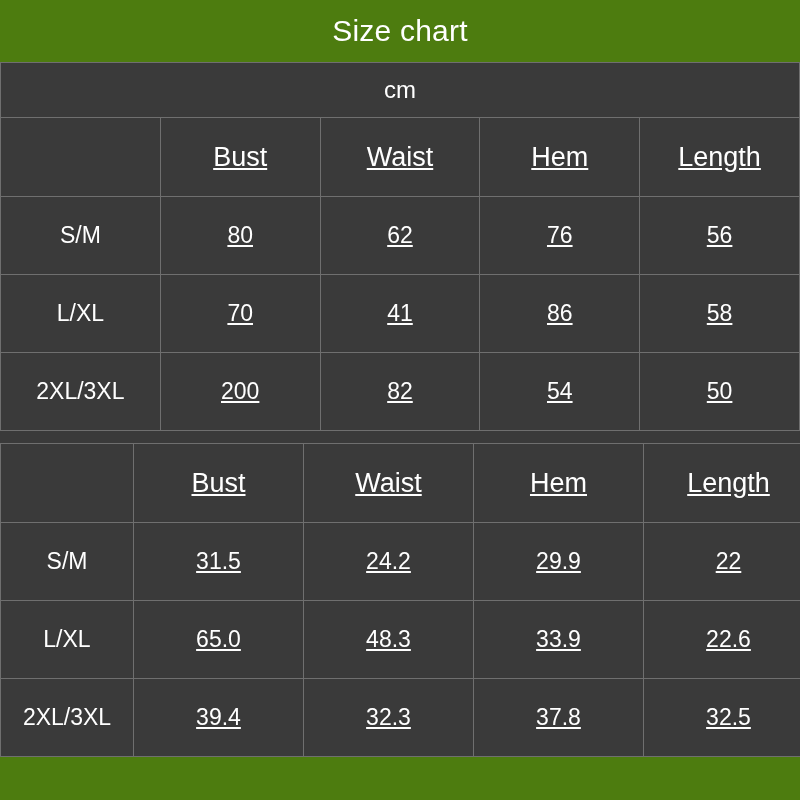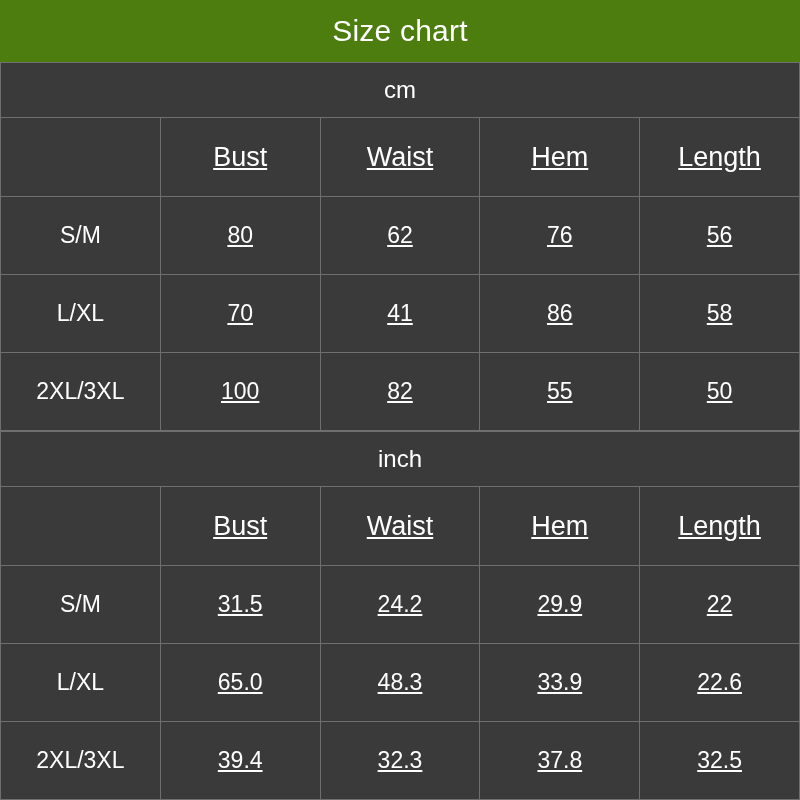--- a/index.html
+++ b/index.html
@@ -93,35 +93,32 @@
       </tr>
       <tr class="data-row">
         <td class="col-label label-cell">L/XL</td>
         <td class="col-val">70</td>
         <td class="col-val">41</td>
         <td class="col-val">86</td>
         <td class="col-val">58</td>
       </tr>
       <tr class="data-row">
         <td class="col-label label-cell">2XL/3XL</td>
-        <td class="col-val">100</td>
+        <td class="col-val">200</td>
         <td class="col-val">82</td>
-        <td class="col-val">55</td>
+        <td class="col-val">54</td>
         <td class="col-val">50</td>
       </tr>
     </tbody>
   </table>
 
   <div class="spacer"></div>
 
   <table class="size-table">
     <tbody>
-      <tr class="unit-row">
-        <td colspan="5">inch</td>
-      </tr>
       <tr class="header-row">
         <td class="col-label"></td>
         <td class="col-val">Bust</td>
         <td class="col-val">Waist</td>
         <td class="col-val">Hem</td>
         <td class="col-val">Length</td>
       </tr>
       <tr class="data-row">
         <td class="col-label label-cell">S/M</td>
         <td class="col-val">31.5</td>

